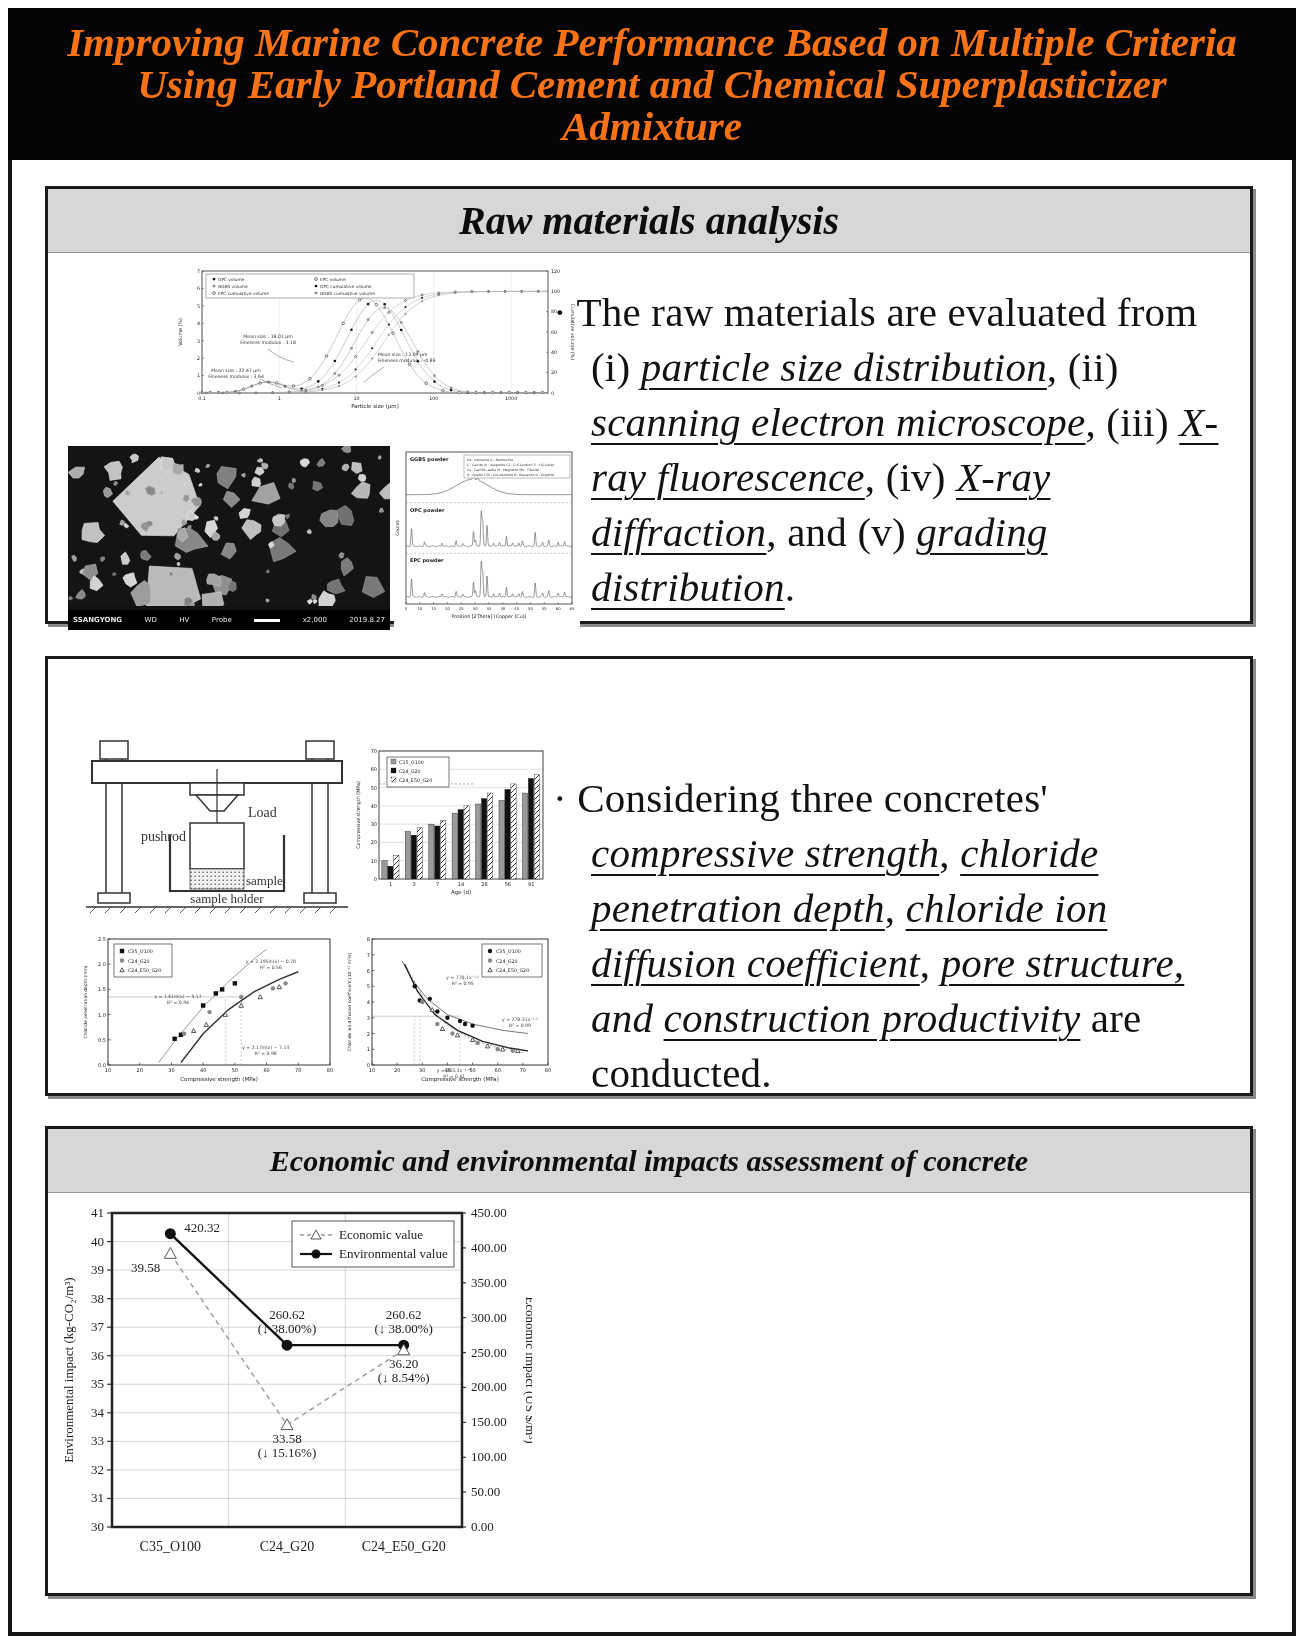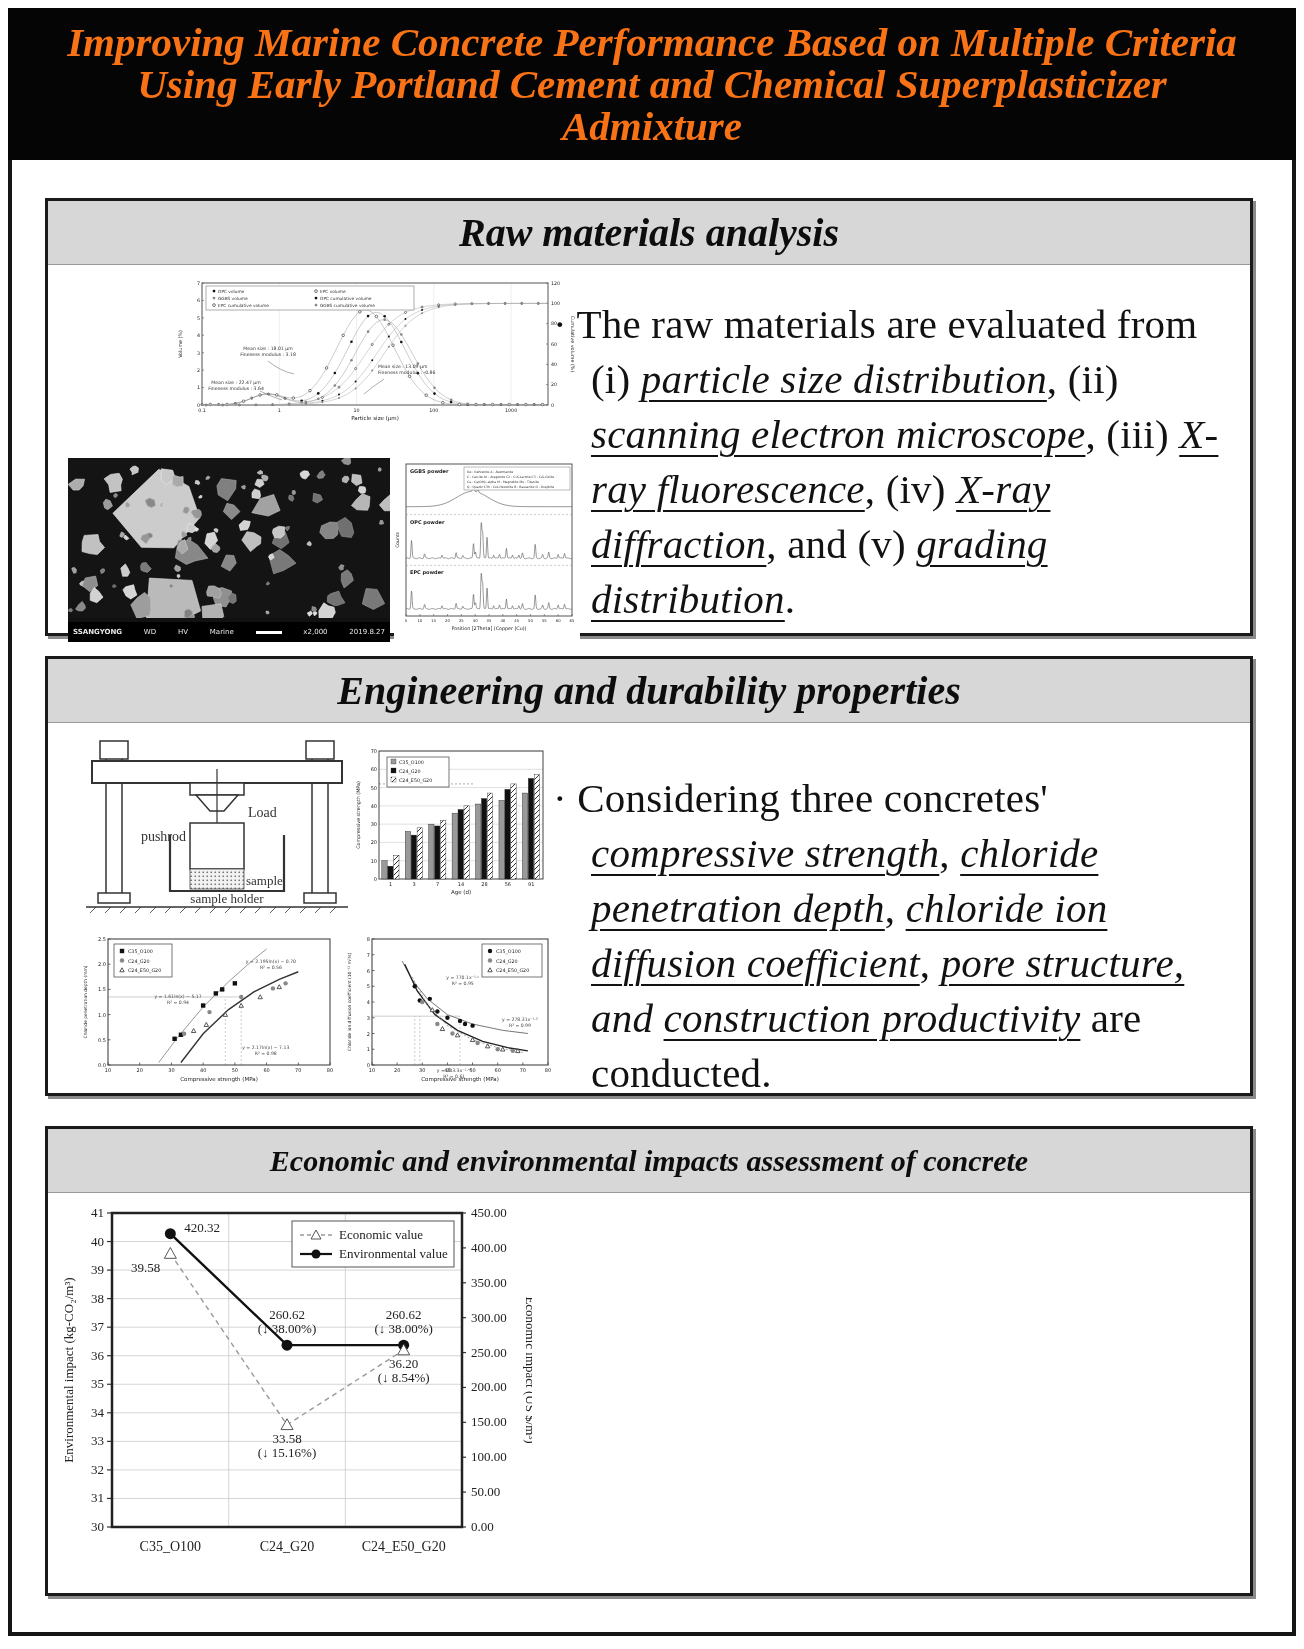--- a/index.html
+++ b/index.html
@@ -8,21 +8,21 @@
           font-family: "Liberation Serif", serif; }
   .outer-frame { position: absolute; left: 8px; top: 8px; width: 1288px; height: 1628px;
                  border: 4px solid #141414; }
   .banner { position: absolute; left: 8px; top: 8px; width: 1288px; height: 152px;
             background: #050505; display: flex; align-items: center; justify-content: center; }
   .banner h1 { color: #f97316; font-family: "Liberation Serif", serif; font-style: italic;
                font-weight: 700; font-size: 41px; line-height: 42px; text-align: center;
                max-width: 1180px; }
   .box { position: absolute; left: 45px; width: 1208px; background: #fff;
          border: 3px solid #1a1a1a; box-shadow: 3px 3px 0 #8a8a8a; }
-  .s1 { top: 186px; height: 438px; margin-top: 12px; }
+  .s1 { top: 186px; height: 438px; }
   .s2 { top: 656px; height: 440px; }
   .s3 { top: 1126px; height: 470px; }
   .sec-head { height: 64px; background: #d7d7d7; border-bottom: 1px solid #999;
               display: flex; align-items: center; justify-content: center; }
   .sec-head h2 { font-family: "Liberation Serif", serif; font-style: italic; font-weight: 700;
                  font-size: 40px; color: #0d0d0d; white-space: nowrap; }
   .s3 .sec-head h2 { font-size: 30px; }
   .bullet { position: absolute; left: 505px; width: 676px; font-size: 41px; line-height: 55px;
             color: #121212; padding-left: 38px; text-indent: -38px; letter-spacing: 0.2px; }
   .s1 .bullet { top: 96px; }
@@ -368,21 +368,21 @@
           <polygon points="301.2,48.4 299.5,52.3 288.9,51.8 283.4,47.6 288.4,41.3 294.4,35.7 302.0,38.7" fill="rgb(182,182,182)" stroke="rgb(217,217,217)" stroke-width="0.6"></polygon>
           <polygon points="257.2,16.6 254.9,20.0 250.6,20.4 248.9,18.5 251.7,14.3 254.5,12.6 256.0,15.4" fill="rgb(127,127,127)" stroke="rgb(162,162,162)" stroke-width="0.6"></polygon>
           <polygon points="84.4,78.7 83.3,79.5 80.6,80.5 80.4,79.1 79.6,76.8 80.3,75.3 82.9,75.3 84.3,76.8" fill="rgb(131,131,131)" stroke="rgb(166,166,166)" stroke-width="0.6"></polygon>
           <polygon points="60.9,80.5 58.5,81.9 56.5,80.6 55.7,79.3 57.0,77.0 59.2,78.5" fill="rgb(208,208,208)" stroke="rgb(243,243,243)" stroke-width="0.6"></polygon>
           <polygon points="225.9,41.2 224.4,43.3 221.2,41.7 220.6,40.1 221.3,37.1 224.9,37.8" fill="rgb(116,116,116)" stroke="rgb(151,151,151)" stroke-width="0.6"></polygon>
         </svg>
       <div class="sem-bar" id="sem-bar">
           <span style="font-weight: bold;">SSANGYONG</span>
           <span>WD</span>
           <span>HV</span>
-          <span>Marine</span>
+          <span>Probe</span>
           <span class="sem-scale"></span>
           <span>x2,000</span>
           <span>2019.8.27</span>
         </div>
     </div>
     <svg id="xrd-chart" class="fig" width="186" height="184">
         <rect x="12" y="6" width="166" height="152" fill="none" stroke="#555" stroke-width="1"></rect>
         <line x1="12" y1="56.666666666666664" x2="178" y2="56.666666666666664" stroke="#999" stroke-width="0.5" stroke-dasharray="2,2"></line>
         <line x1="12" y1="107.33333333333333" x2="178" y2="107.33333333333333" stroke="#999" stroke-width="0.5" stroke-dasharray="2,2"></line>
         <text x="16" y="15" font-size="5" fill="#222" text-anchor="start" font-family="DejaVu Sans, sans-serif" font-weight="bold">GGBS powder</text>
@@ -422,23 +422,20 @@
         <rect x="70" y="9" width="106" height="23" fill="#fff" stroke="#777" stroke-width="0.5"></rect>
         <text x="73" y="14.5" font-size="3.1" fill="#333" text-anchor="start" font-family="DejaVu Sans, sans-serif">Ge : Gehlenite    A : Akermanite</text>
         <text x="73" y="19.7" font-size="3.1" fill="#333" text-anchor="start" font-family="DejaVu Sans, sans-serif">C : Calcite  Ar : Aragonite  C2 : C₂S-Larnite  C3 : C₃S-Celite</text>
         <text x="73" y="24.9" font-size="3.1" fill="#333" text-anchor="start" font-family="DejaVu Sans, sans-serif">Ca : Ca(OH)₂-alpha   M : Magnetite   Mu : Titanite</text>
         <text x="73" y="30.1" font-size="3.1" fill="#333" text-anchor="start" font-family="DejaVu Sans, sans-serif">Q : Quartz  C3h : C₃A-Hexonite  B : Bassanite  G : Graphite</text>
       </svg>
     <p class="bullet"><span>· The raw materials are evaluated from (i) </span><span class="ul-it">particle size distribution</span><span>, (ii) </span><span class="ul-it">scanning electron microscope</span><span>, (iii) </span><span class="ul-it">X-ray fluorescence</span><span>, (iv) </span><span class="ul-it">X-ray diffraction</span><span>, and (v) </span><span class="ul-it">grading distribution</span><span>.</span></p>
   </section>
 
   <section class="box s2">
-    <div class="sec-head">
-      <h2>Engineering and durability properties</h2>
-    </div>
 
     <svg class="fig apparatus" width="262" height="178" viewBox="0 0 262 178">
       <rect x="20" y="10" width="16" height="150" fill="#fff" stroke="#333" stroke-width="1.5"></rect>
       <rect x="226" y="10" width="16" height="150" fill="#fff" stroke="#333" stroke-width="1.5"></rect>
       <rect x="14" y="6" width="28" height="18" fill="#fff" stroke="#333" stroke-width="1.5"></rect>
       <rect x="220" y="6" width="28" height="18" fill="#fff" stroke="#333" stroke-width="1.5"></rect>
       <rect x="12" y="158" width="32" height="10" fill="#fff" stroke="#333" stroke-width="1.5"></rect>
       <rect x="218" y="158" width="32" height="10" fill="#fff" stroke="#333" stroke-width="1.5"></rect>
       <rect x="6" y="26" width="250" height="22" fill="#fff" stroke="#333" stroke-width="2"></rect>
       <rect x="104" y="48" width="54" height="12" fill="#fff" stroke="#333" stroke-width="1.5"></rect>

